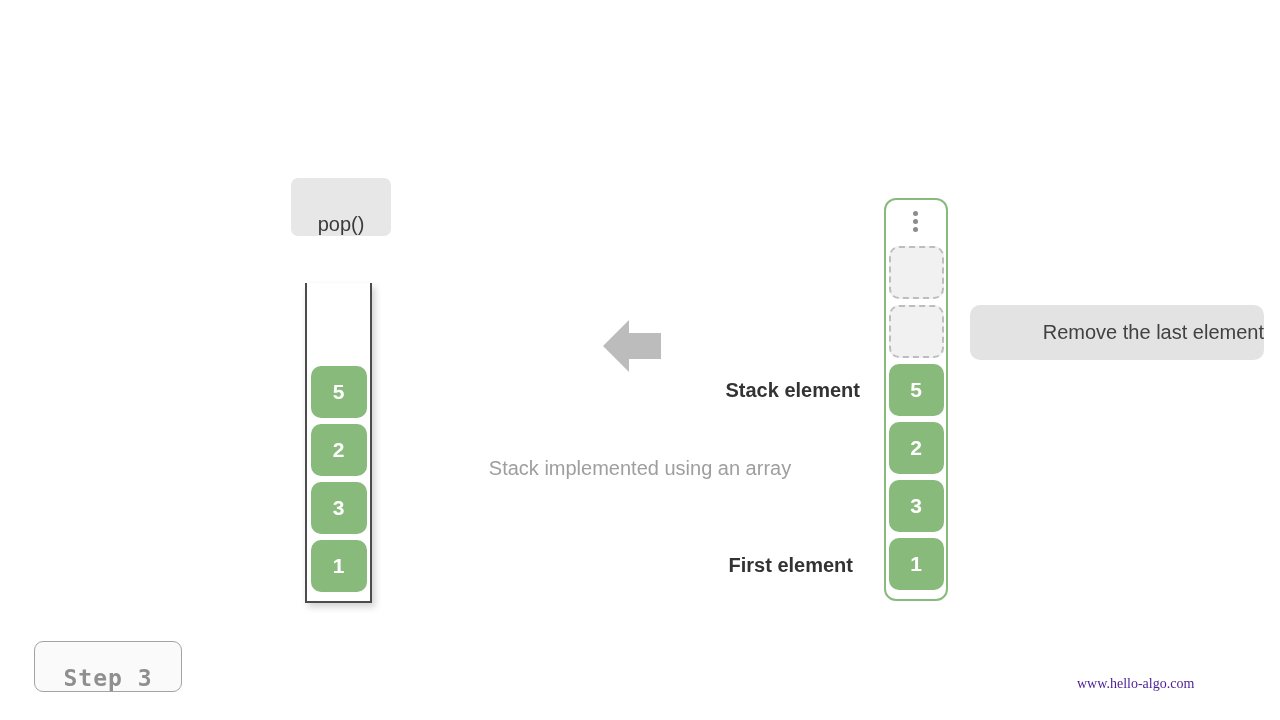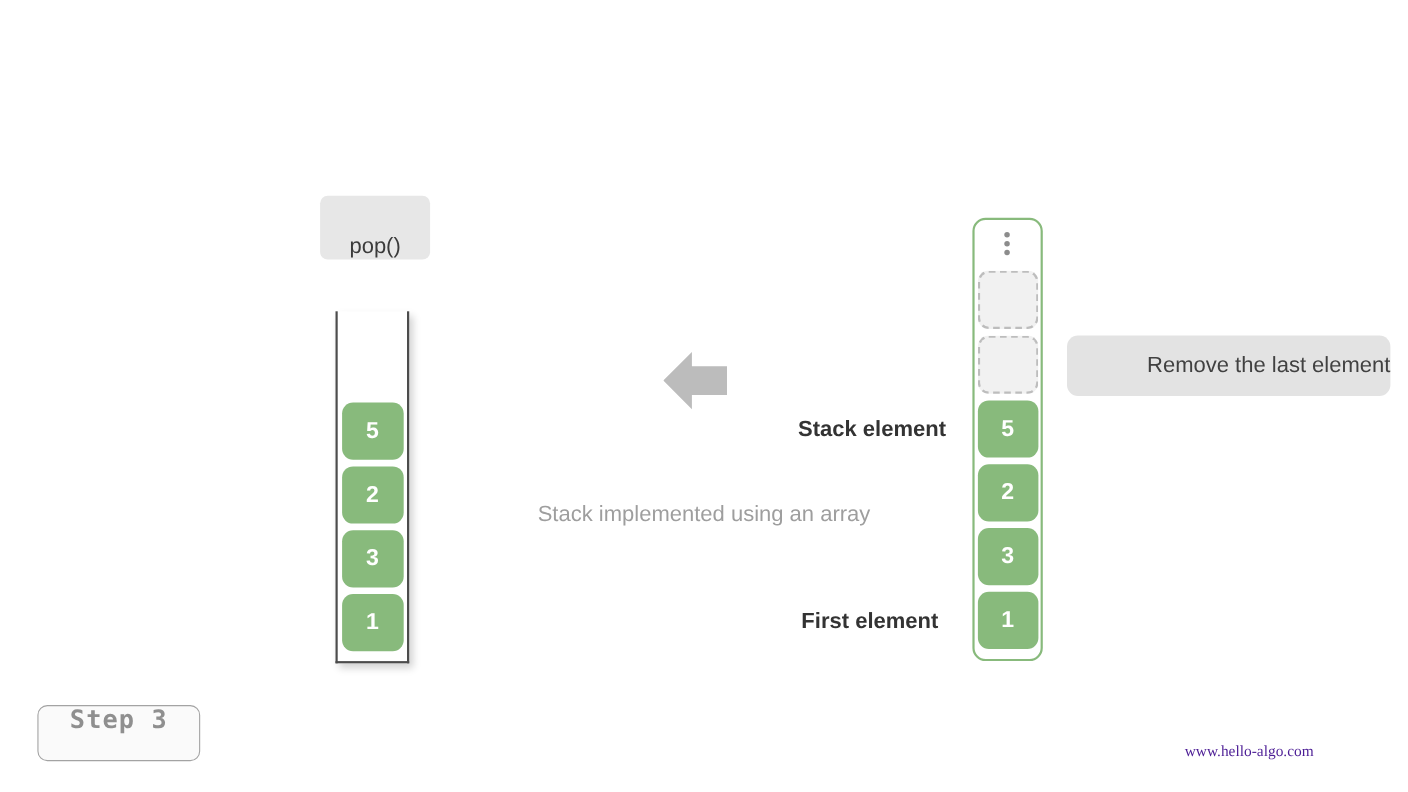--- a/index.html
+++ b/index.html
@@ -76,21 +76,21 @@
     left: 970px; top: 305px; width: 294px; height: 55px;
     background: #e3e3e3; border-radius: 10px;
     display: flex; align-items: center; justify-content: flex-end;
     font-size: 20px; color: #414141; white-space: nowrap;
   }
 
   
   .step-badge {
     left: 34px; top: 641px; width: 148px; height: 51px;
     background: #fafafa; border: 1px solid #a3a3a3; border-radius: 9px;
-    display: flex; align-items: flex-start; justify-content: center;
+    display: flex; align-items: flex-end; justify-content: center;
     font-family: "DejaVu Sans Mono", monospace;
     font-size: 23px; font-weight: bold; color: #8f8f8f;
     letter-spacing: 1px;
   }
 
   
   .watermark {
     left: 1077px; top: 676px;
     font-family: Liberation Serif, serif;
     font-size: 14px; color: #4c1d95; white-space: nowrap;

